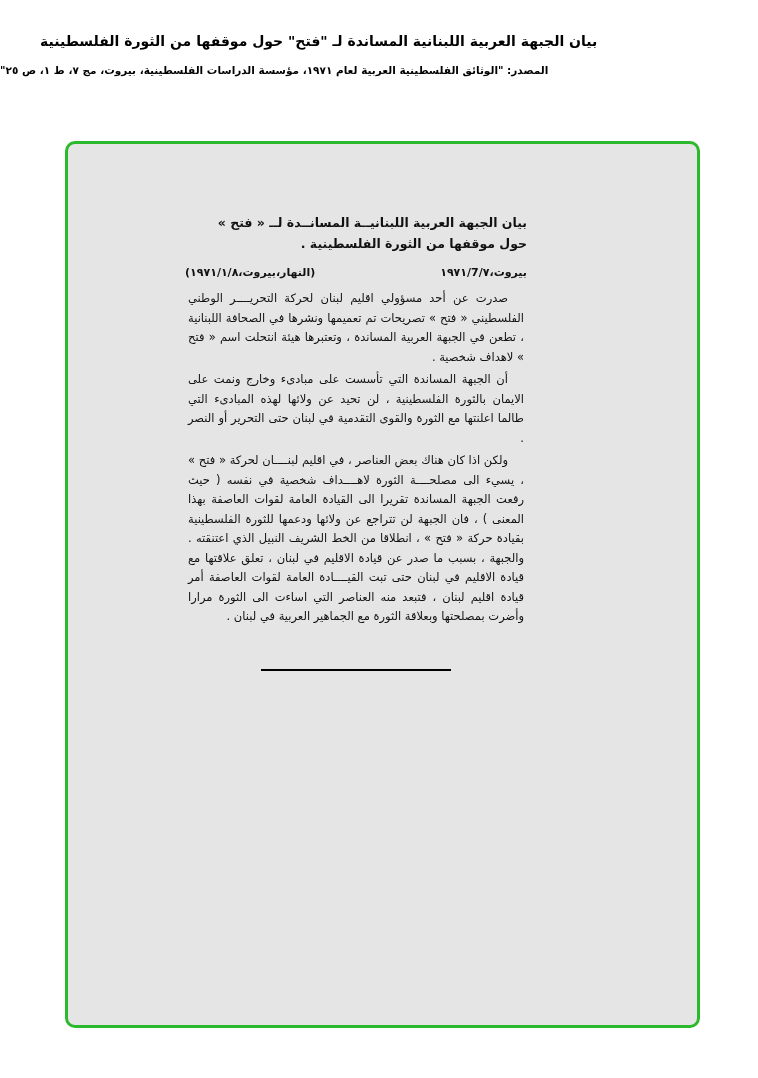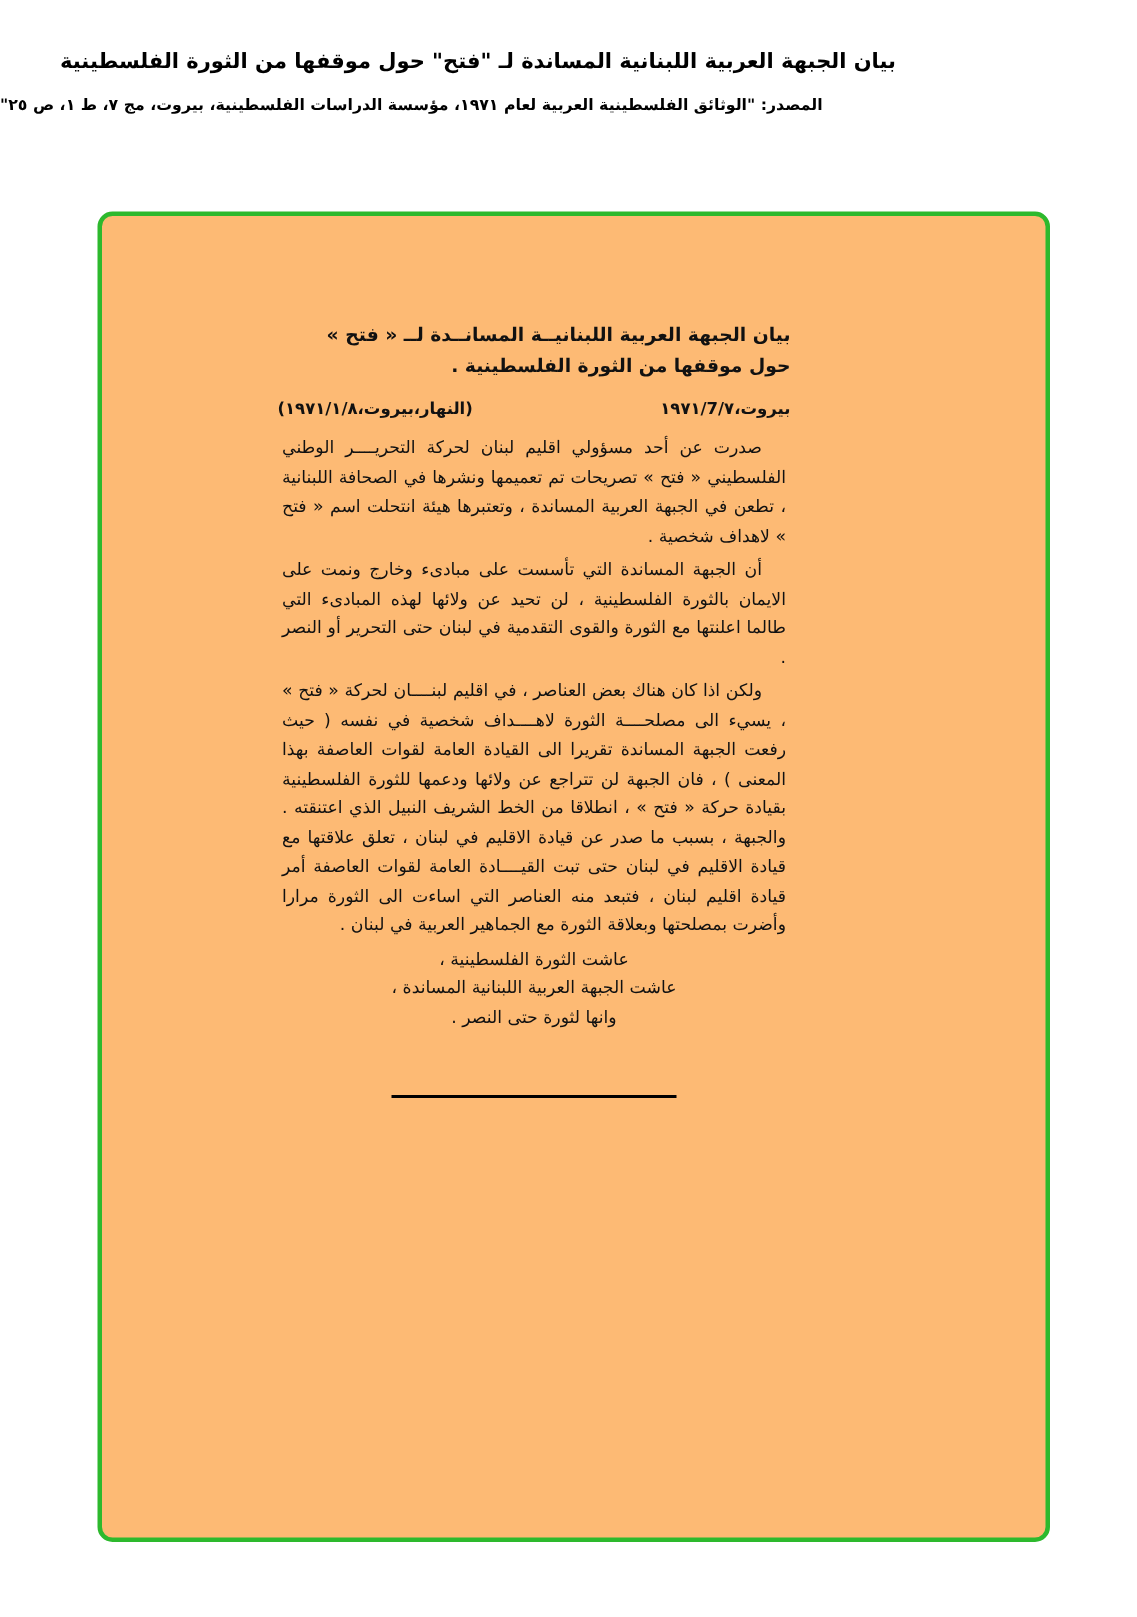--- a/index.html
+++ b/index.html
@@ -37,21 +37,21 @@
     margin-top: 12px;
   }
   .doc-frame {
     position: absolute;
     left: 65px;
     top: 141px;
     width: 629px;
     height: 881px;
     border: 3px solid #2db92d;
     border-radius: 10px;
-    background: #fdba74;
+    background: #e5e5e5;
   }
   .doc-content {
     position: absolute;
     top: 68px;
     left: 117px;
     width: 342px;
     direction: rtl;
     color: #111111;
   }
   .doc-title {
@@ -113,24 +113,19 @@
         <span>بيروت،١٩٧١/7/٧</span>
         <span>(النهار،بيروت،١٩٧١/١/٨)</span>
       </div>
 
       <div class="doc-body">
         <p>صدرت عن أحد مسؤولي اقليم لبنان لحركة التحريــــر الوطني الفلسطيني « فتح » تصريحات تم تعميمها ونشرها في الصحافة اللبنانية ، تطعن في الجبهة العربية المساندة ، وتعتبرها هيئة انتحلت اسم « فتح » لاهداف شخصية .</p>
         <p>أن الجبهة المساندة التي تأسست على مبادىء وخارج ونمت على الايمان بالثورة الفلسطينية ، لن تحيد عن ولائها لهذه المبادىء التي طالما اعلنتها مع الثورة والقوى التقدمية في لبنان حتى التحرير أو النصر .</p>
         <p>ولكن اذا كان هناك بعض العناصر ، في اقليم لبنــــان لحركة « فتح » ، يسيء الى مصلحــــة الثورة لاهــــداف شخصية في نفسه ( حيث رفعت الجبهة المساندة تقريرا الى القيادة العامة لقوات العاصفة بهذا المعنى ) ، فان الجبهة لن تتراجع عن ولائها ودعمها للثورة الفلسطينية بقيادة حركة « فتح » ، انطلاقا من الخط الشريف النبيل الذي اعتنقته . والجبهة ، بسبب ما صدر عن قيادة الاقليم في لبنان ، تعلق علاقتها مع قيادة الاقليم في لبنان حتى تبت القيــــادة العامة لقوات العاصفة أمر قيادة اقليم لبنان ، فتبعد منه العناصر التي اساءت الى الثورة مرارا وأضرت بمصلحتها وبعلاقة الثورة مع الجماهير العربية في لبنان .</p>
       </div>
 
-      <div class="closing">
-        <div>عاشت الثورة الفلسطينية ،</div>
-        <div>عاشت الجبهة العربية اللبنانية المساندة ،</div>
-        <div>وانها لثورة حتى النصر .</div>
-      </div>
 
       <div class="end-rule"></div>
 
     </div>
   </div>
 
 </div>
 
 </body></html>

